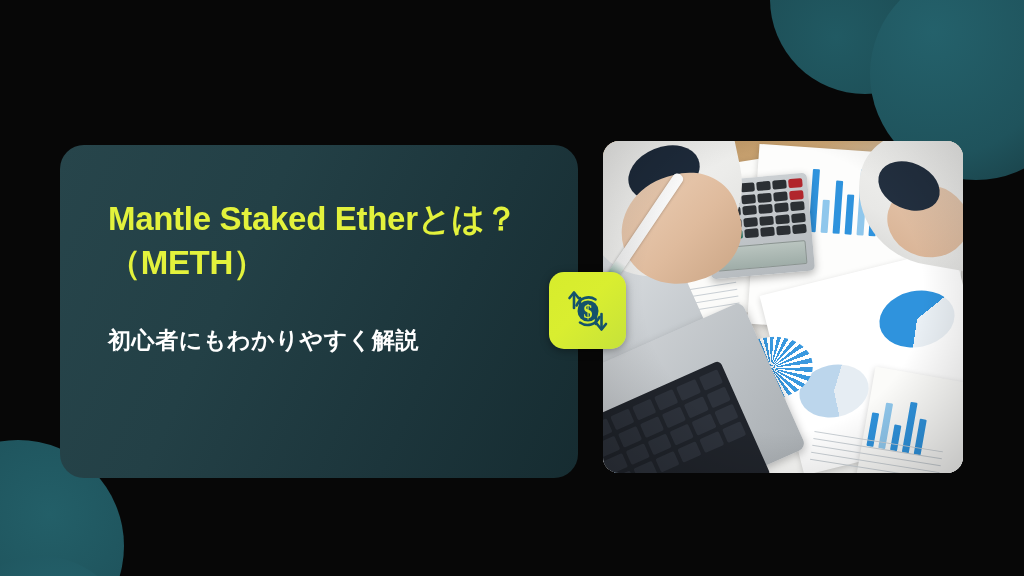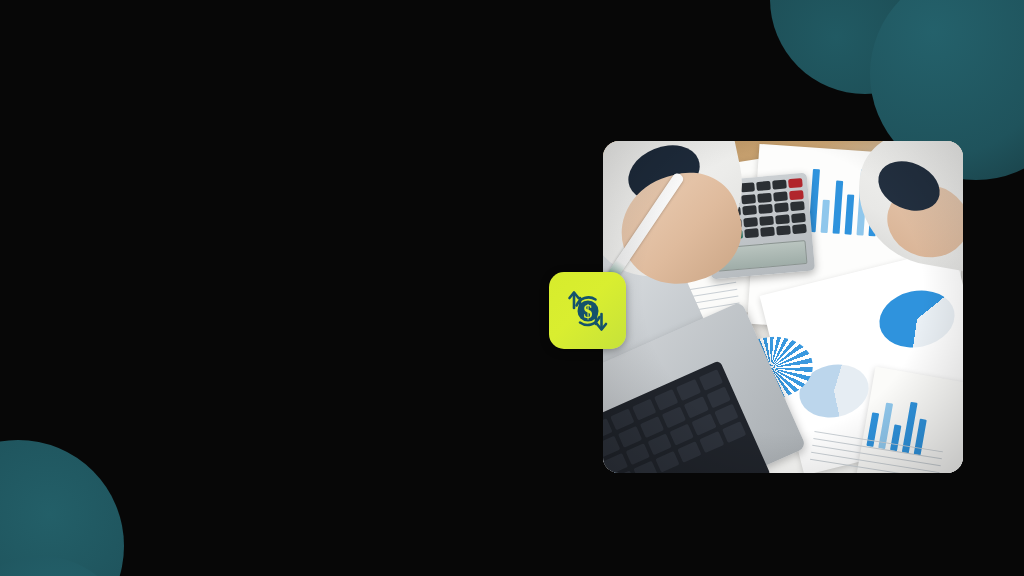--- a/index.html
+++ b/index.html
@@ -274,20 +274,27 @@
 </head>
 <body>
 
 <div class="stage">
 
   <div class="blob blob-tr-small"></div>
   <div class="blob blob-tr-large"></div>
   <div class="blob blob-bl-large"></div>
   <div class="blob blob-bl-small"></div>
 
+  <div class="text-card">
+    <div class="card-inner">
+      <div class="title">Mantle Staked Etherとは？
+（METH）</div>
+      <div class="subtitle">初心者にもわかりやすく解説</div>
+    </div>
+  </div>
 
   <div class="photo">
     <div class="photo-scene">
       <div class="desk"></div>
 
       <div class="sheet s1"></div>
       <div class="sheet s2"></div>
       <div class="sheet s5"></div>
       <div class="sheet s4"></div>
       <div class="sheet s3"></div>

